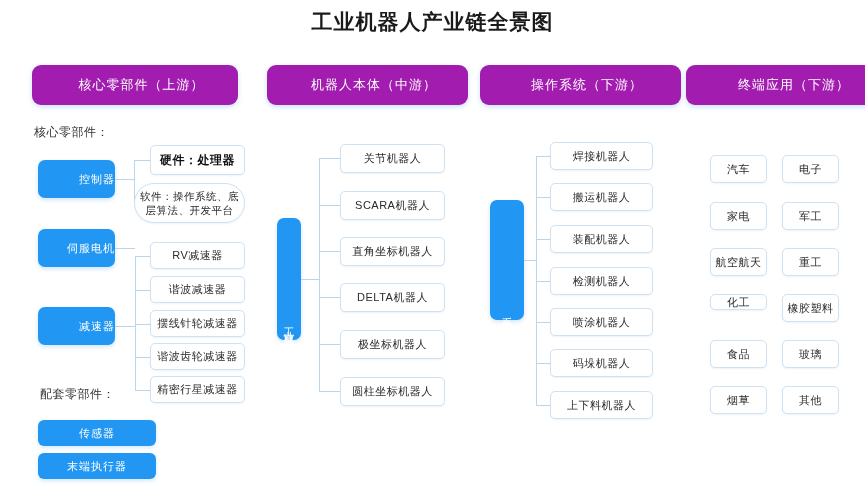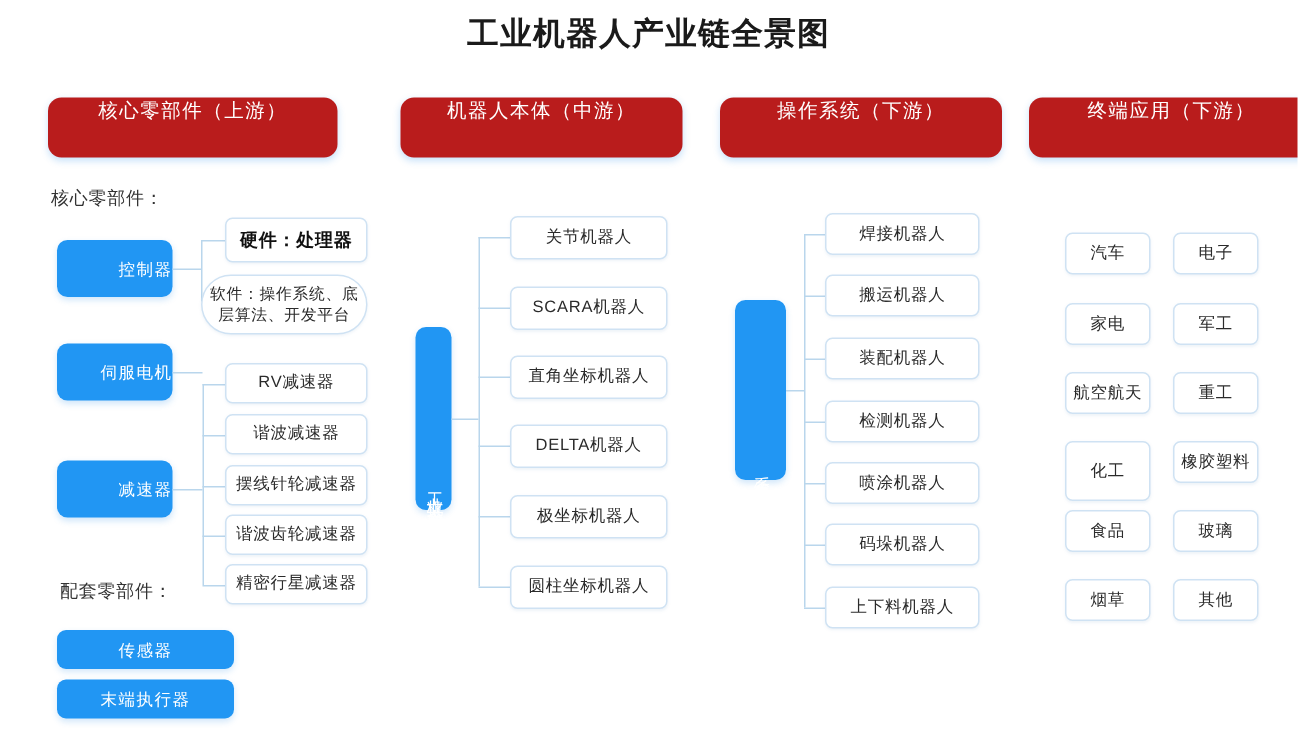--- a/index.html
+++ b/index.html
@@ -15,24 +15,25 @@
   .title{
     position:absolute;left:0;top:8px;width:865px;
     text-align:center;
     font-size:21px;font-weight:bold;color:#1a1a1a;
     letter-spacing:1px;
   }
 
   
   .hdr{
     position:absolute;height:40px;border-radius:9px;
-    background:#b91c1c;
-    display:flex;justify-content:center;
+    background:#a21caf;
+    display:flex;align-items:center;justify-content:center;
     color:#ffffff;font-size:13px;letter-spacing:1px;
     box-shadow:0 2px 5px rgba(40,140,230,.25);
+    padding-left:13px;
   }
 
   
   .caption{
     position:absolute;font-size:12px;color:#333333;letter-spacing:.5px;
   }
 
   
   .bluebox{
     position:absolute;background:#2196f3;border-radius:7px;
@@ -229,21 +230,21 @@
     <span>军工</span>
   </div>
 
   <div class="wbox" style="left:710px;top:248px;width:57px;height:28px;">
     <span>航空航天</span>
   </div>
   <div class="wbox" style="left:782px;top:248px;width:57px;height:28px;">
     <span>重工</span>
   </div>
 
-  <div class="wbox" style="left:710px;top:294px;width:57px;height:40px;">
+  <div class="wbox" style="left:710px;top:294px;width:57px;height:16px;">
     <span>化工</span>
   </div>
   <div class="wbox" style="left:782px;top:294px;width:57px;height:28px;">
     <span>橡胶塑料</span>
   </div>
 
   <div class="wbox" style="left:710px;top:340px;width:57px;height:28px;">
     <span>食品</span>
   </div>
   <div class="wbox" style="left:782px;top:340px;width:57px;height:28px;">

